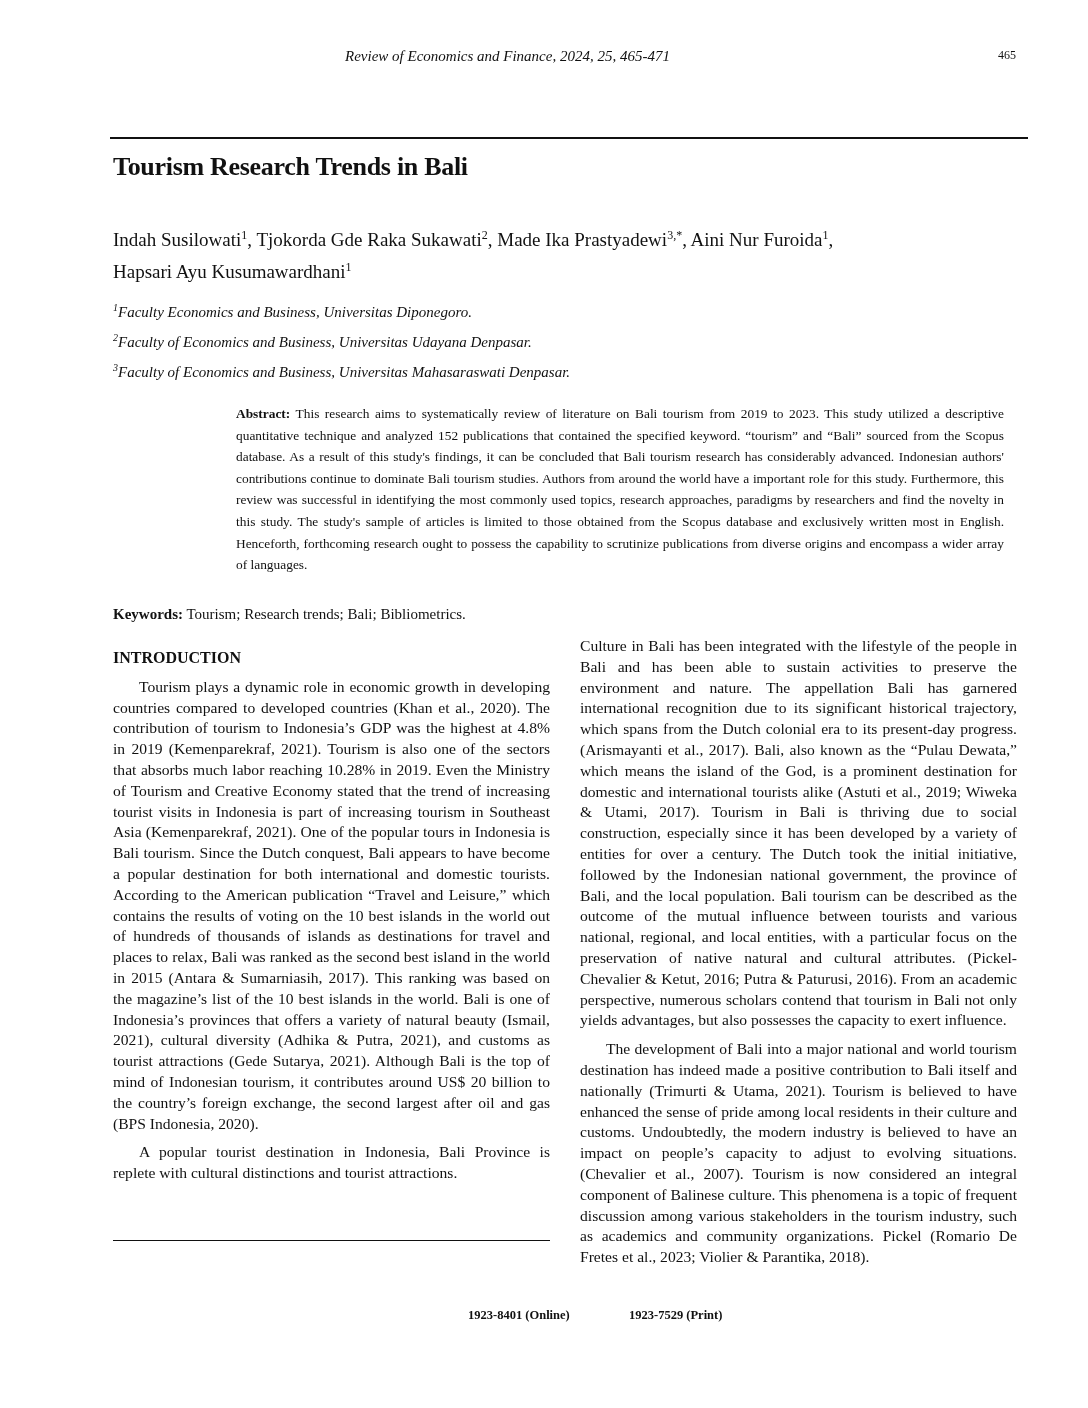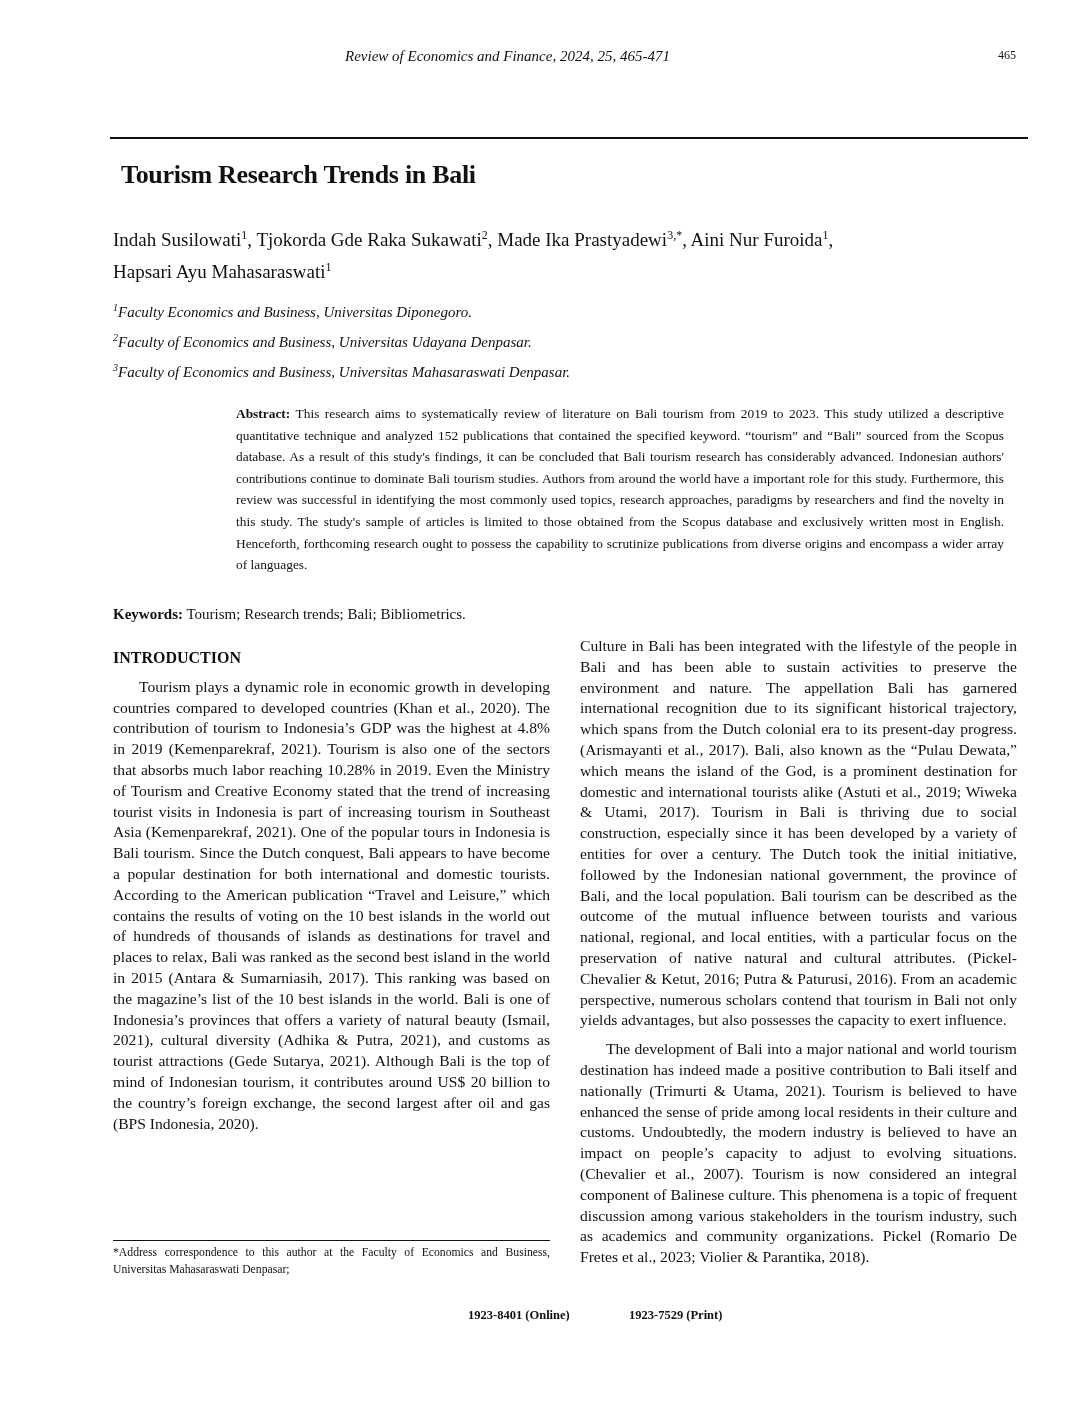--- a/index.html
+++ b/index.html
@@ -1,21 +1,21 @@
 <!DOCTYPE html>
 <html><head>
 <meta charset="utf-8">
 <style>
   html, body { margin: 0; padding: 0; background: #ffffff; }
   body { width: 1088px; height: 1408px; position: relative; overflow: hidden;
          font-family: "Liberation Serif", "DejaVu Serif", serif; color: #111; }
   .running-head { position: absolute; top: 48px; left: 345px; font-size: 15px; font-weight: normal; font-style: italic; }
   .page-num { position: absolute; top: 48px; left: 998px; font-size: 12px; font-weight: normal; }
   .top-rule { position: absolute; top: 137px; left: 110px; width: 918px; height: 2px; background: #111; }
-  .title { position: absolute; top: 152px; left: 113px; font-size: 26px; font-weight: bold; margin: 8px; letter-spacing: -0.3px; }
+  .title { position: absolute; top: 152px; left: 113px; font-size: 26px; font-weight: bold; margin: 0; letter-spacing: -0.3px; }
   .authors { position: absolute; top: 222px; left: 113px; width: 915px; font-size: 19px; line-height: 26px; }
   .authors sup { font-size: 12px; }
   .affil { position: absolute; left: 113px; font-size: 15px; font-style: italic; }
   .affil sup { font-size: 10px; }
   .abstract { position: absolute; top: 403px; left: 193px; width: 768px; font-size: 13.4px; line-height: 21.6px; text-align: justify; margin-left: 43px; }
   .abstract b { font-weight: bold; }
   .keywords { position: absolute; top: 606px; left: 113px; font-size: 15px; }
   .col { position: absolute; width: 437px; font-size: 15.6px; line-height: 20.8px; text-align: justify; }
   .col-left { left: 113px; top: 648px; }
   .col-right { left: 580px; top: 636px; }
@@ -29,44 +29,44 @@
 </head>
 <body>
 
 <div class="running-head">Review of Economics and Finance, 2024, 25, 465-471</div>
 <div class="page-num">465</div>
 <div class="top-rule"></div>
 
 <h1 class="title">Tourism Research Trends in Bali</h1>
 
 <div class="authors">
-  <span><span>Indah Susilowati</span><sup>1</sup><span>, </span></span><span><span>Tjokorda Gde Raka Sukawati</span><sup>2</sup><span>, </span></span><span><span>Made Ika Prastyadewi</span><sup>3,*</sup><span>, </span></span><span><span>Aini Nur Furoida</span><sup>1</sup><span>, </span></span><br><span><span>Hapsari Ayu Mahasaraswati</span><sup>1</sup></span>
+  <span><span>Indah Susilowati</span><sup>1</sup><span>, </span></span><span><span>Tjokorda Gde Raka Sukawati</span><sup>2</sup><span>, </span></span><span><span>Made Ika Prastyadewi</span><sup>3,*</sup><span>, </span></span><span><span>Aini Nur Furoida</span><sup>1</sup><span>, </span></span><br><span><span>Hapsari Ayu Kusumawardhani</span><sup>1</sup></span>
 </div>
 
 <div class="affil" style="top:302px"><sup>1</sup><span>Faculty Economics and Business, Universitas Diponegoro.</span></div>
 <div class="affil" style="top:332px"><sup>2</sup><span>Faculty of Economics and Business, Universitas Udayana Denpasar.</span></div>
 <div class="affil" style="top:362px"><sup>3</sup><span>Faculty of Economics and Business, Universitas Mahasaraswati Denpasar.</span></div>
 
 <div class="abstract">
   <b>Abstract:</b><span> This research aims to systematically review of literature on Bali tourism from 2019 to 2023. This study utilized a descriptive quantitative technique and analyzed 152 publications that contained the specified keyword. “tourism” and “Bali” sourced from the Scopus database. As a result of this study's findings, it can be concluded that Bali tourism research has considerably advanced. Indonesian authors' contributions continue to dominate Bali tourism studies. Authors from around the world have a important role for this study. Furthermore, this review was successful in identifying the most commonly used topics, research approaches, paradigms by researchers and find the novelty in this study. The study's sample of articles is limited to those obtained from the Scopus database and exclusively written most in English. Henceforth, forthcoming research ought to possess the capability to scrutinize publications from diverse origins and encompass a wider array of languages.</span>
 </div>
 
 <div class="keywords">
   <b>Keywords:</b><span> Tourism; Research trends; Bali; Bibliometrics.</span>
 </div>
 
 <div class="col col-left">
   <h2 class="section-heading">INTRODUCTION</h2>
   <p class="para">Tourism plays a dynamic role in economic growth in developing countries compared to developed countries (Khan et al., 2020). The contribution of tourism to Indonesia’s GDP was the highest at 4.8% in 2019 (Kemenparekraf, 2021). Tourism is also one of the sectors that absorbs much labor reaching 10.28% in 2019. Even the Ministry of Tourism and Creative Economy stated that the trend of increasing tourist visits in Indonesia is part of increasing tourism in Southeast Asia (Kemenparekraf, 2021). One of the popular tours in Indonesia is Bali tourism.  Since the Dutch conquest, Bali appears to have become a popular destination for both international and domestic tourists. According to the American publication “Travel and Leisure,” which contains the results of voting on the 10 best islands in the world out of hundreds of thousands of islands as destinations for travel and places to relax, Bali was ranked as the second best island in the world in 2015 (Antara &amp; Sumarniasih, 2017). This ranking was based on the magazine’s list of the 10 best islands in the world. Bali is one of Indonesia’s provinces that offers a variety of natural beauty (Ismail, 2021), cultural diversity (Adhika &amp; Putra, 2021), and customs as tourist attractions (Gede Sutarya, 2021). Although Bali is the top of mind of Indonesian tourism, it contributes around US$ 20 billion to the country’s foreign exchange, the second largest after oil and gas (BPS Indonesia, 2020).</p>
+  <p class="para">A popular tourist destination in Indonesia, Bali Province is replete with cultural distinctions and tourist attractions.</p>
 </div>
 
 <div class="col col-right">
   <p class="para noindent">Culture in Bali has been integrated with the lifestyle of the people in Bali and has been able to sustain activities to preserve the environment and nature. The appellation Bali has garnered international recognition due to its significant historical trajectory, which spans from the Dutch colonial era to its present-day progress. (Arismayanti et al., 2017). Bali, also known as the “Pulau Dewata,” which means the island of the God, is a prominent destination for domestic and international tourists alike (Astuti et al., 2019; Wiweka &amp; Utami, 2017). Tourism in Bali is thriving due to social construction, especially since it has been developed by a variety of entities for over a century. The Dutch took the initial initiative, followed by the Indonesian national government, the province of Bali, and the local population. Bali tourism can be described as the outcome of the mutual influence between tourists and various national, regional, and local entities, with a particular focus on the preservation of native natural and cultural attributes. (Pickel-Chevalier &amp; Ketut, 2016; Putra &amp; Paturusi, 2016). From an academic perspective, numerous scholars contend that tourism in Bali not only yields advantages, but also possesses the capacity to exert influence.</p>
   <p class="para">The development of Bali into a major national and world tourism destination has indeed made a positive contribution to Bali itself and nationally (Trimurti &amp; Utama, 2021). Tourism is believed to have enhanced the sense of pride among local residents in their culture and customs. Undoubtedly, the modern industry is believed to have an impact on people’s capacity to adjust to evolving situations. (Chevalier et al., 2007). Tourism is now considered an integral component of Balinese culture. This phenomena is a topic of frequent discussion among various stakeholders in the tourism industry, such as academics and community organizations. Pickel (Romario De Fretes et al., 2023; Violier &amp; Parantika, 2018).</p>
 </div>
 
 <div class="footnote-rule"></div>
 <div class="footnote">
-  <div>*Address correspondence to this author at the Faculty of Economics and Business, Universitas Mahasaraswati Denpasar;</div>
 </div>
 
 <div class="issn" style="left:424px">1923-8401 (Online)</div>
 <div class="issn" style="left:585px">1923-7529 (Print)</div>
 
 </body></html>

